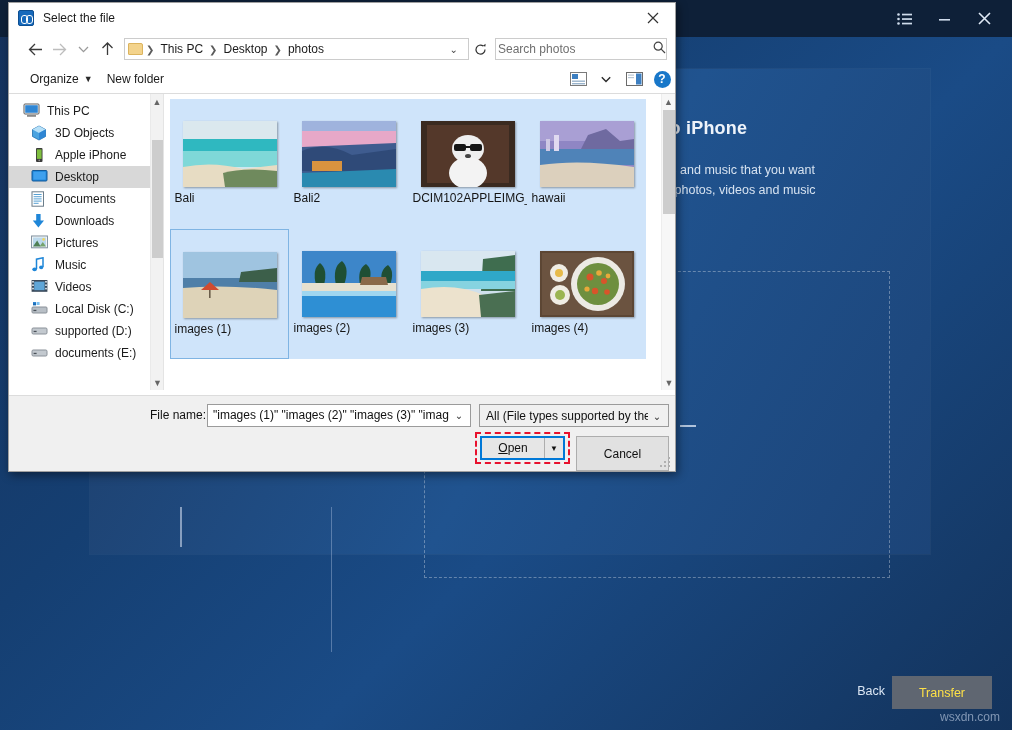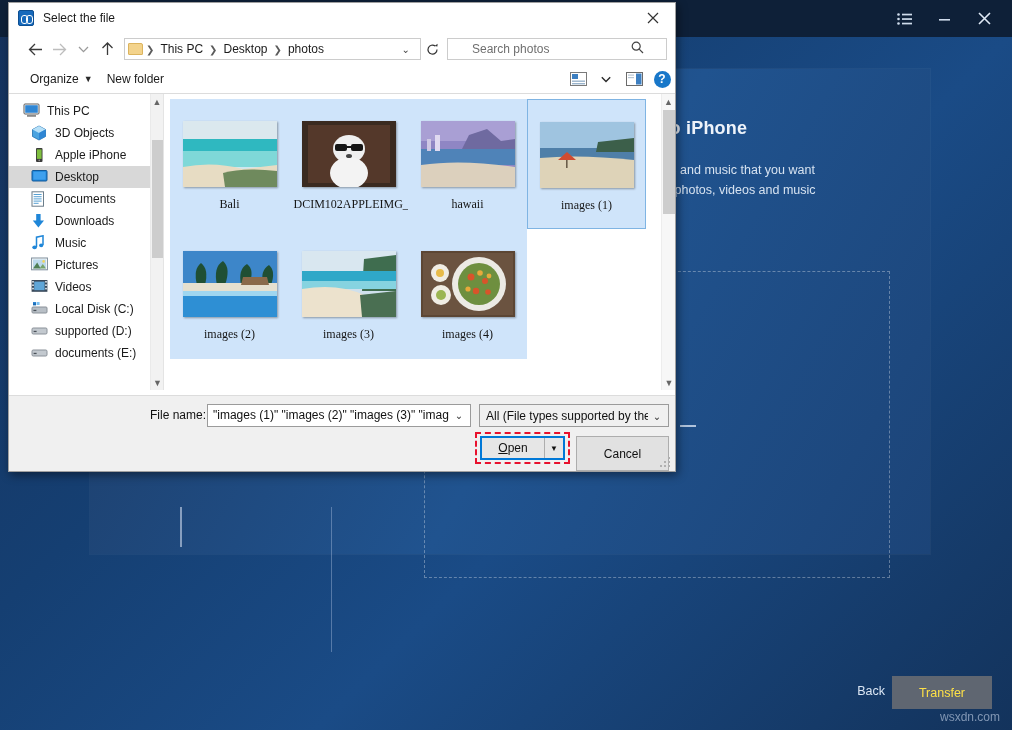--- a/index.html
+++ b/index.html
@@ -69,22 +69,22 @@
   .navbtn.dis { color:#b9b9b9; }
   #addr { flex:1; height:22px; margin-left:5px; border:1px solid #cccccc; background:#fff;
           display:flex; align-items:center; padding:0 3px; min-width:0; }
   #addr-folder { width:15px; height:12px; background:#f3d38c; border:1px solid #dcb45e;
                  border-radius:1px 2px 1px 1px; flex:none; margin-right:2px; }
   .crumb { font-size:12px; color:#1b1b1b; padding:0 5px; white-space:nowrap; }
   .crumb-sep { color:#5a5a5a; font-size:10px; padding:0 1px; }
   #addr-caret { margin-left:auto; color:#454545; font-size:10px; padding:0 7px; }
   #refresh { width:22px; height:22px; border:1px solid transparent; display:flex;
              align-items:center; justify-content:center; color:#333; font-size:13px; }
-  #searchbox { width:220px; height:22px; margin-left:4px; border:1px solid #cccccc;
-               background:#fff; display:flex; align-items:center; padding:0 22px; }
+  #searchbox { width:172px; height:22px; margin-left:4px; border:1px solid #cccccc;
+               background:#fff; display:flex; align-items:center; padding:0 0; }
   #searchbox input { border:0; outline:0; flex:1; font-size:12px; font-family:inherit;
                      color:#222; background:transparent; min-width:0; }
   #searchbox input::placeholder { color:#6f6f6f; }
 
   
   #toolbar { height:29px; display:flex; align-items:center; padding:0 0 0 14px;
              border-bottom:1px solid #dcdcdc; }
   .tb-item { font-size:12px; color:#1b1b1b; padding:2px 7px; display:flex;
              align-items:center; gap:5px; }
   .tb-caret { font-size:9px; color:#2a2a2a; }
@@ -111,22 +111,22 @@
   #tree-thumb { position:absolute; left:1px; top:46px; width:11px; height:118px;
                 background:#cdcdcd; }
 
   #files { flex:1; position:relative; background:#fff; overflow:hidden; }
   #grid { position:absolute; left:6px; top:5px; width:478px; }
   .tile { width:119px; height:130px; float:left; display:flex; flex-direction:column;
           align-items:center; justify-content:flex-start; padding-top:22px; }
   .tile.sel { background:#cfe4fa; }
   .tile.cur { background:#cfe4fa; border:1px solid #7fb4e3; }
   .thumb { width:94px; height:66px; box-shadow:1px 1px 2px rgba(0,0,0,.35); }
-  .tlabel { margin-top:10px; font-size:12px; color:#151515; text-align:center;
-            line-height:15px; width:110px;font-family:Liberation Serif, serif; }
+  .tlabel { margin-top:4px; font-size:12px; color:#151515; 
+            line-height:15px; width:110px; }
   .row3 { clear:both; }
   .tile-partial { width:119px; height:30px; float:left; display:flex; justify-content:center;
                   padding-top:24px; }
   .thumb-partial { width:94px; height:30px; }
 
   #files-scroll { position:absolute; right:0; top:0; width:14px; height:100%;
                   background:#f7f7f7; border-left:1px solid #ededed; }
   #files-thumb { position:absolute; left:1px; top:16px; width:12px; height:104px;
                  background:#cdcdcd; }
   #bottom-wrap { position:absolute; left:0; bottom:0; width:666px; height:76px;
@@ -372,40 +372,40 @@
           <svg width="15" height="16" viewBox="0 0 15 16">
             <rect x="5.2" y="1" width="4.4" height="7" fill="#1f86d8"></rect>
             <path d="M1.8 7.5 L13 7.5 L7.4 14.5 Z" fill="#1f86d8"></path>
           </svg>
         </span>
         <span>Downloads</span>
       </div>
 
       <div class="tnode">
         <span class="ticon">
-          <svg width="14" height="16" viewBox="0 0 14 16">
-            <path d="M5.5 12 V2.2 L12 0.8 V10" stroke="#1f86d8" stroke-width="1.5" fill="none"></path>
-            <ellipse cx="3.6" cy="12.3" rx="2.3" ry="1.9" fill="#1f86d8"></ellipse>
-            <ellipse cx="10.2" cy="10.4" rx="2.1" ry="1.8" fill="#1f86d8"></ellipse>
-          </svg>
-        </span>
-        <span>Music</span>
-      </div>
-
-      <div class="tnode">
-        <span class="ticon">
           <svg width="17" height="14" viewBox="0 0 17 14">
             <rect x="0.6" y="1" width="15.8" height="11.8" fill="#fff" stroke="#7a8b99"></rect>
             <rect x="2" y="2.4" width="13" height="9" fill="#bcd9ec"></rect>
             <path d="M2 11.4 L6.2 5.6 L9.6 11.4 Z" fill="#4f7f55"></path>
             <path d="M8.5 11.4 L11.8 7 L15 11.4 Z" fill="#76a36d"></path>
             <circle cx="12.6" cy="4.4" r="1.3" fill="#f2d45a"></circle>
           </svg>
         </span>
         <span>Pictures</span>
+      </div>
+
+      <div class="tnode">
+        <span class="ticon">
+          <svg width="14" height="16" viewBox="0 0 14 16">
+            <path d="M5.5 12 V2.2 L12 0.8 V10" stroke="#1f86d8" stroke-width="1.5" fill="none"></path>
+            <ellipse cx="3.6" cy="12.3" rx="2.3" ry="1.9" fill="#1f86d8"></ellipse>
+            <ellipse cx="10.2" cy="10.4" rx="2.1" ry="1.8" fill="#1f86d8"></ellipse>
+          </svg>
+        </span>
+        <span>Music</span>
       </div>
 
       <div class="tnode">
         <span class="ticon">
           <svg width="17" height="14" viewBox="0 0 17 14">
             <rect x="0.6" y="1" width="15.8" height="11.8" fill="#39495a"></rect>
             <rect x="3.2" y="2.6" width="10.4" height="8.6" fill="#5fa6d8"></rect>
             <g fill="#e8eef3">
               <rect x="1.2" y="2" width="1.6" height="1.6"></rect>
                 <rect x="1.2" y="5.4" width="1.6" height="1.6"></rect>
@@ -469,20 +469,34 @@
               <rect width="94" height="18" fill="#dbe8ee"></rect>
               <rect y="18" width="94" height="18" fill="#2fb8c0"></rect>
               <rect y="30" width="94" height="16" fill="#7fd8d8"></rect>
               <path d="M0 46 Q30 40 60 48 L94 44 L94 66 L0 66 Z" fill="#e7dcc3"></path>
               <path d="M40 52 Q60 46 94 50 L94 66 L42 66 Z" fill="#6f8a5d"></path>
             </svg>
           </div>
           <div class="tlabel">Bali</div>
         </div>
 
+        <div class="tile sel">
+          <div class="thumb">
+            <svg width="94" height="66" viewBox="0 0 94 66">
+              <rect width="94" height="66" fill="#5b6fb5"></rect>
+              <rect width="94" height="26" fill="#e7a8c8"></rect>
+              <rect y="0" width="94" height="10" fill="#9fb3dd"></rect>
+              <path d="M0 26 L94 22 L94 66 L0 66 Z" fill="#3f5c8f"></path>
+              <path d="M0 30 Q24 20 50 34 L94 28 L94 52 L0 50 Z" fill="#2f4a78"></path>
+              <rect x="10" y="40" width="30" height="10" fill="#d9933f"></rect>
+              <path d="M0 52 L94 48 L94 66 L0 66 Z" fill="#2a8ab0"></path>
+            </svg>
+          </div>
+          <div class="tlabel">Bali2</div>
+        </div>
 
         <div class="tile sel">
           <div class="thumb">
             <svg width="94" height="66" viewBox="0 0 94 66">
               <rect width="94" height="66" fill="#3a2a20"></rect>
               <rect x="6" y="4" width="82" height="58" fill="#54382a"></rect>
               <ellipse cx="47" cy="28" rx="16" ry="14" fill="#efefef"></ellipse>
               <ellipse cx="47" cy="52" rx="19" ry="16" fill="#f3f3f3"></ellipse>
               <rect x="33" y="23" width="12" height="7" rx="2" fill="#151515"></rect>
               <rect x="49" y="23" width="12" height="7" rx="2" fill="#151515"></rect>

